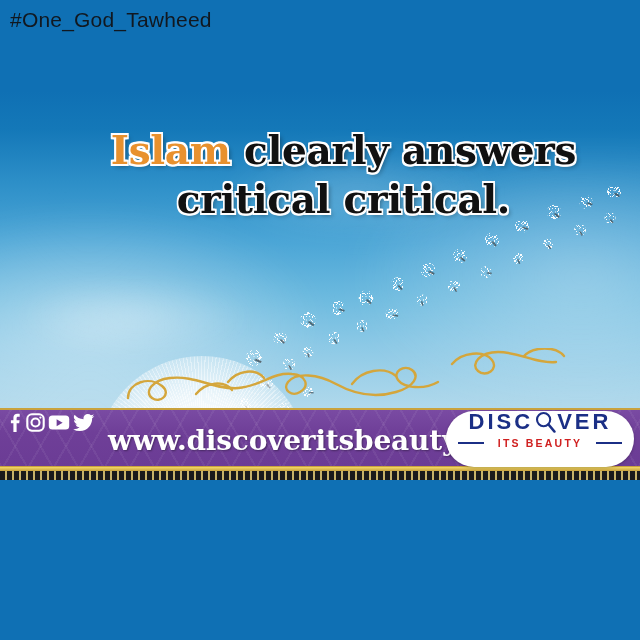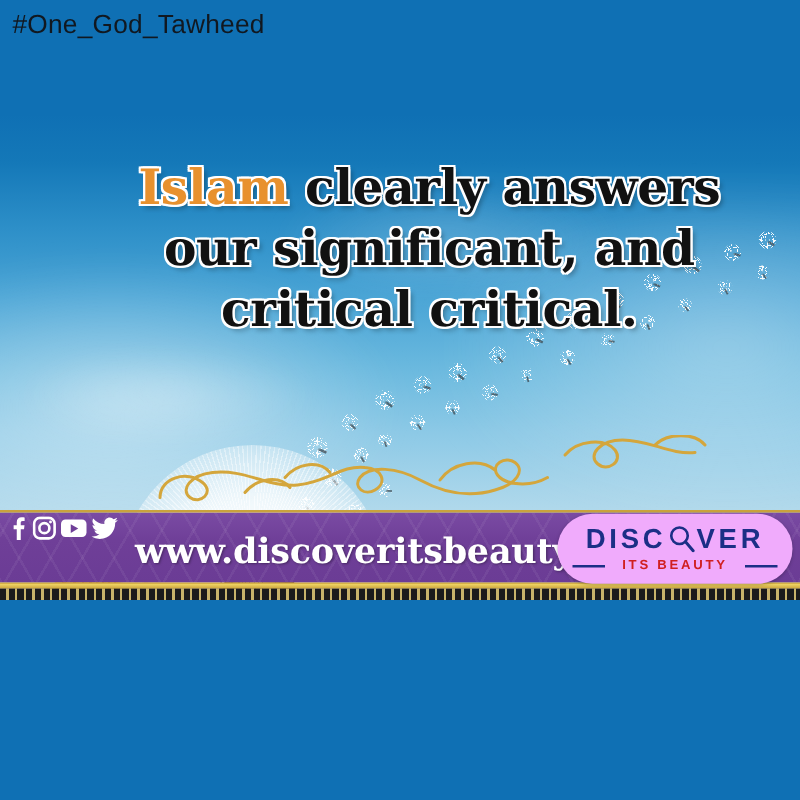--- a/index.html
+++ b/index.html
@@ -251,25 +251,25 @@
     font-weight:700; font-size:28px;
     color:#ffffff;
     letter-spacing:-0.2px;
     z-index:3;
     text-shadow:1px 1px 2px rgba(0,0,0,.35);
   }
 
   .logo-pill {
     position:absolute; right:6px; top:7px;
     width:188px; height:56px;
-    background:#f0abfc;
+    background:#ffffff;
     border-radius:28px;
     z-index:3;
     display:flex; flex-direction:column;
-    align-items:center; justify-content:center;
+    align-items:center; 
     box-shadow:0 1px 3px rgba(0,0,0,.25);
   }
   .logo-word {
     display:flex; align-items:center; gap:1px;
     font-family:"Liberation Sans", sans-serif;
     font-weight:700; font-size:22px; letter-spacing:3px;
     color:#1b2f86;
     line-height:1;
   }
   .logo-mag { position:relative; width:22px; height:22px; display:inline-block; }
@@ -292,21 +292,20 @@
   <div class="sky-base"></div>
   <div class="sky-glow-l"></div>
   <div class="sky-glow-r"></div>
   <div class="cloud-wisp-1"></div>
   <div class="cloud-wisp-2"></div>
 
   <div class="hashtag">#One_God_Tawheed</div>
 
   <div class="headline">
     <span class="hl-line"><span class="hl-accent">Islam</span><span> clearly answers</span></span>
-    <span class="hl-line">our significant, and</span>
     <span class="hl-line">critical critical.</span>
   </div>
 
   <div class="scene">
 
     <div class="seed" style="left:237px;top:396px;transform:rotate(22deg) scale(.80);"></div>
     <div class="seed" style="left:258px;top:374px;transform:rotate(18deg) scale(.92);"></div>
     <div class="seed" style="left:281px;top:356px;transform:rotate(30deg) scale(.78);"></div>
     <div class="seed" style="left:246px;top:350px;transform:rotate(-8deg) scale(1.05);"></div>
     <div class="seed" style="left:272px;top:330px;transform:rotate(12deg) scale(.86);"></div>

